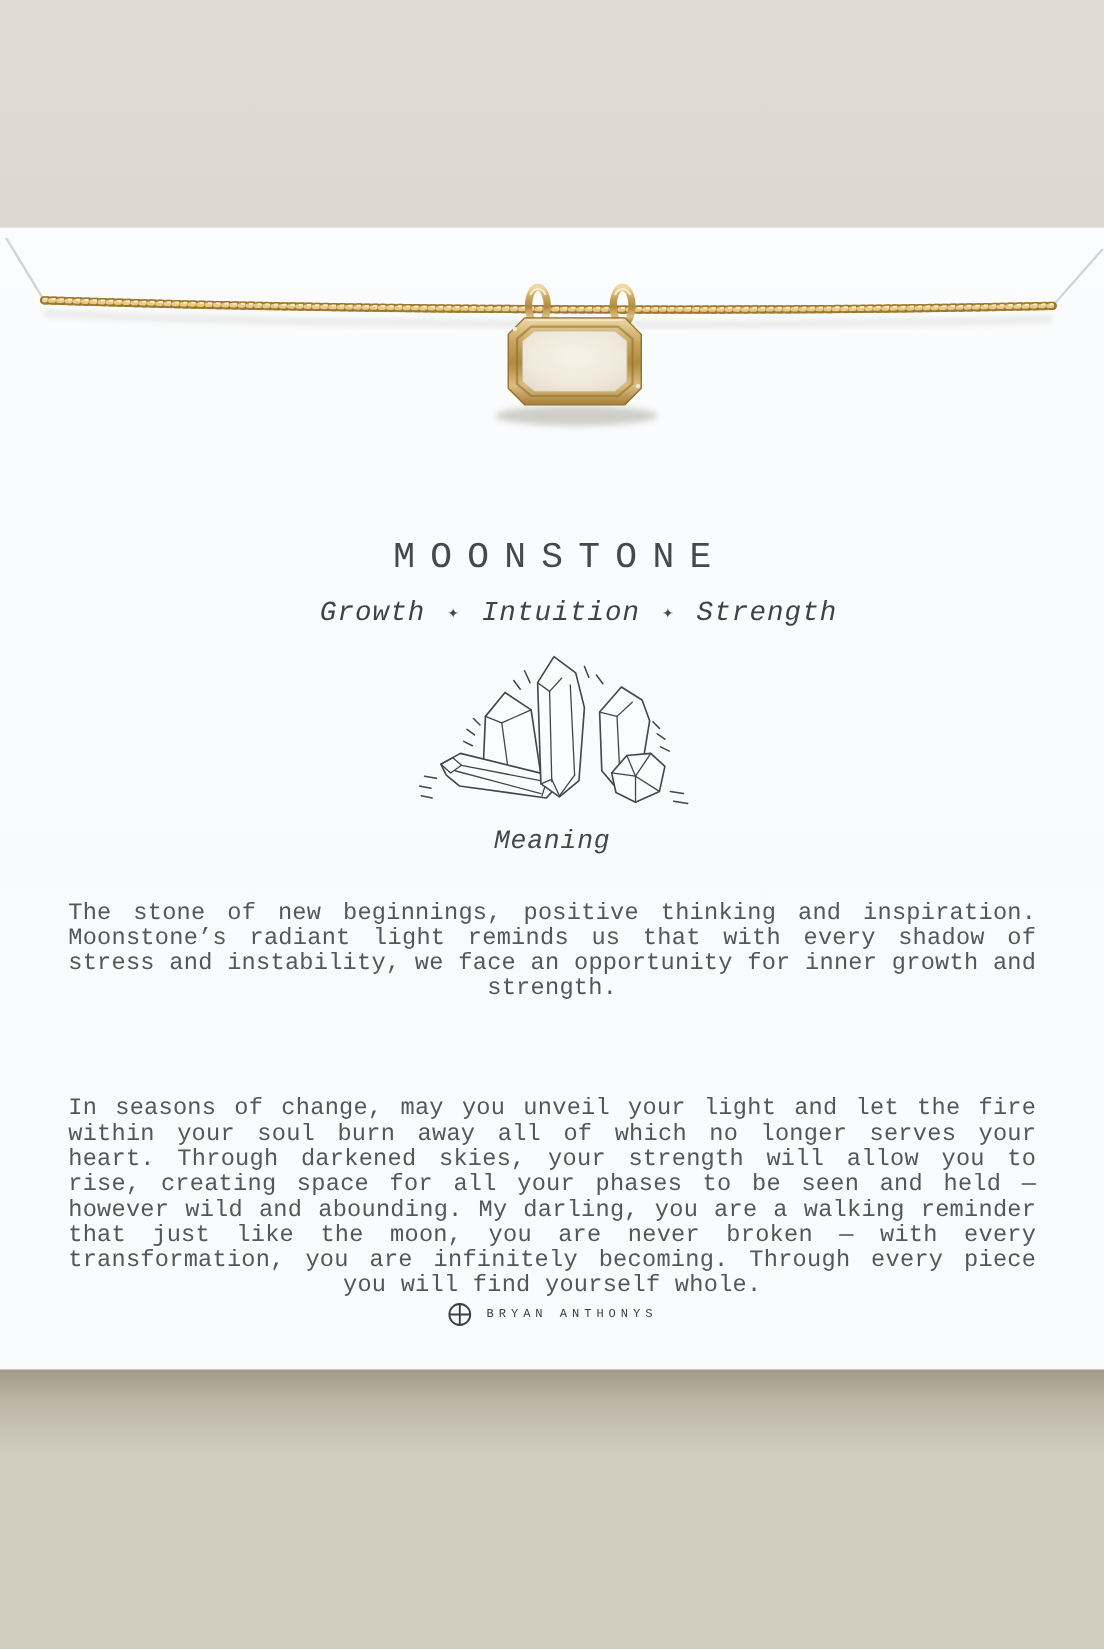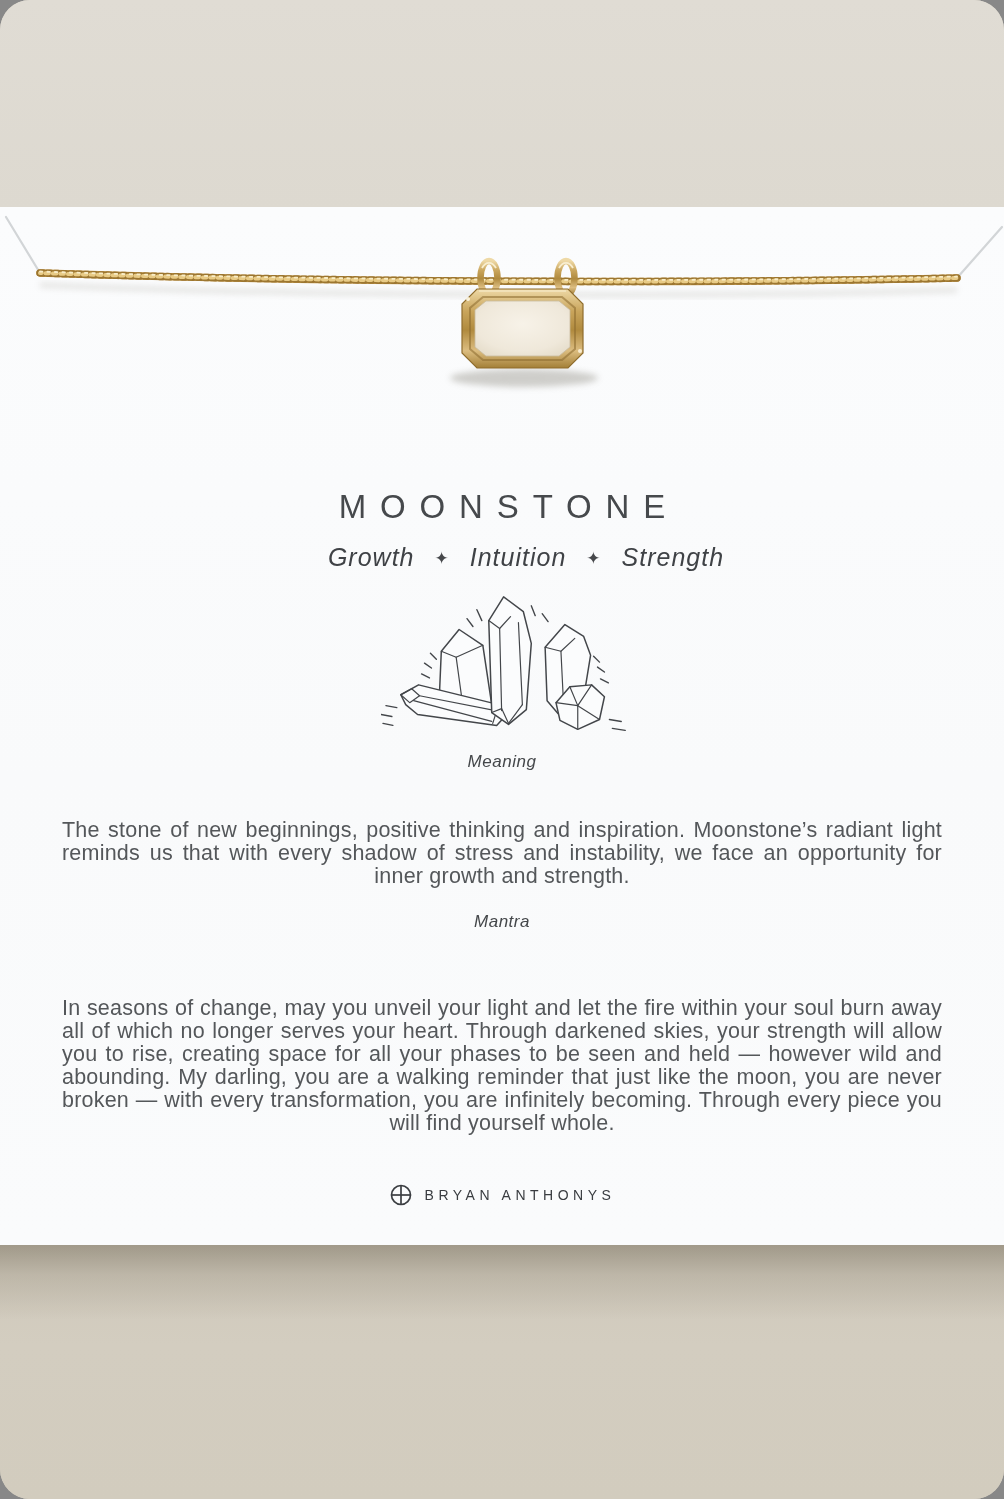--- a/index.html
+++ b/index.html
@@ -1,20 +1,19 @@
 <!DOCTYPE html>
 <html><head>
 <meta charset="utf-8">
 <style>
   html,body{margin:0;padding:0;background:#888;}
   .stage{
     position:relative;width:1004px;height:1499px;overflow:hidden;
-    font-family:Liberation Sans, sans-serif;
+    font-family:Liberation Mono, monospace;
     background:#d3cdc0;
-    border-radius:30px;
   }
   
   .backdrop-top{
     position:absolute;left:0;top:0;width:1004px;height:209px;
     background:linear-gradient(180deg,#e0dcd4 0%,#ddd9d0 100%);
   }
   
   .surface-bottom{
     position:absolute;left:0;top:1242px;width:1004px;height:257px;
     background:linear-gradient(180deg,#cfc8ba 0%,#d3cdc0 40%,#d2ccbe 100%);
@@ -39,37 +38,37 @@
     letter-spacing:.04em;
     padding-left:24px;
   }
   .trait-sep{
     font-style:normal;font-size:17px;color:#46484b;
     margin:0 20px;vertical-align:2px;
   }
   .crystal-wrap{position:absolute;left:381px;top:386px;width:262px;height:160px;}
   .sec-heading{
     position:absolute;left:0;width:100%;text-align:center;
-    font-size:17px;font-style:italic;color:#44474a;letter-spacing:.03em;
+    font-size:24px;font-style:italic;color:#44474a;letter-spacing:.03em;
   }
   .h-meaning{top:545px;}
   .h-mantra{top:705px;}
   .body-text{
     position:absolute;left:62px;width:880px;
     font-size:21.5px;line-height:23px;color:#54575a;
     text-align:justify;text-align-last:center;letter-spacing:.01em;
   }
   .p-meaning{top:590px;}
   .p-mantra{top:768px;}
   .brand-row{
     position:absolute;left:0;top:973px;width:100%;height:30px;
     display:flex;align-items:center;justify-content:center;gap:12px;
   }
   .brand-name{
-    font-size:14px;letter-spacing:4.5px;color:#393c40;font-weight:500;
+    font-size:11px;letter-spacing:4.5px;color:#393c40;font-weight:500;
   }
   .necklace-svg{position:absolute;left:0;top:0;}
 </style>
 </head>
 <body>
 
 <div class="stage">
 
   <div class="backdrop-top"></div>
   <div class="surface-bottom"></div>
@@ -128,21 +127,20 @@
             <line x1="222" y1="86" x2="230" y2="90"></line>
           <line x1="231" y1="127" x2="243" y2="129"></line>
             <line x1="234" y1="136" x2="247" y2="138"></line>
         </g>
       </svg>
     </div>
 
     <div class="sec-heading h-meaning">Meaning</div>
     <p class="body-text p-meaning">The stone of new beginnings, positive thinking and inspiration. Moonstone’s radiant light reminds us that with every shadow of stress and instability, we face an opportunity for inner growth and strength.</p>
 
-    <div class="sec-heading h-mantra">Mantra</div>
     <p class="body-text p-mantra">In seasons of change, may you unveil your light and let the fire within your soul burn away all of which no longer serves your heart. Through darkened skies, your strength will allow you to rise, creating space for all your phases to be seen and held — however wild and abounding. My darling, you are a walking reminder that just like the moon, you are never broken — with every transformation, you are infinitely becoming. Through every piece you will find yourself whole.</p>
 
     <div class="brand-row">
       <svg width="24" height="24" viewBox="0 0 24 24">
         <g fill="none" stroke="#3b3e42" stroke-width="1.7">
           <circle cx="12" cy="12" r="9.5"></circle>
           <line x1="12" y1="2.5" x2="12" y2="21.5"></line>
           <line x1="2.5" y1="12" x2="21.5" y2="12"></line>
         </g>
       </svg>

